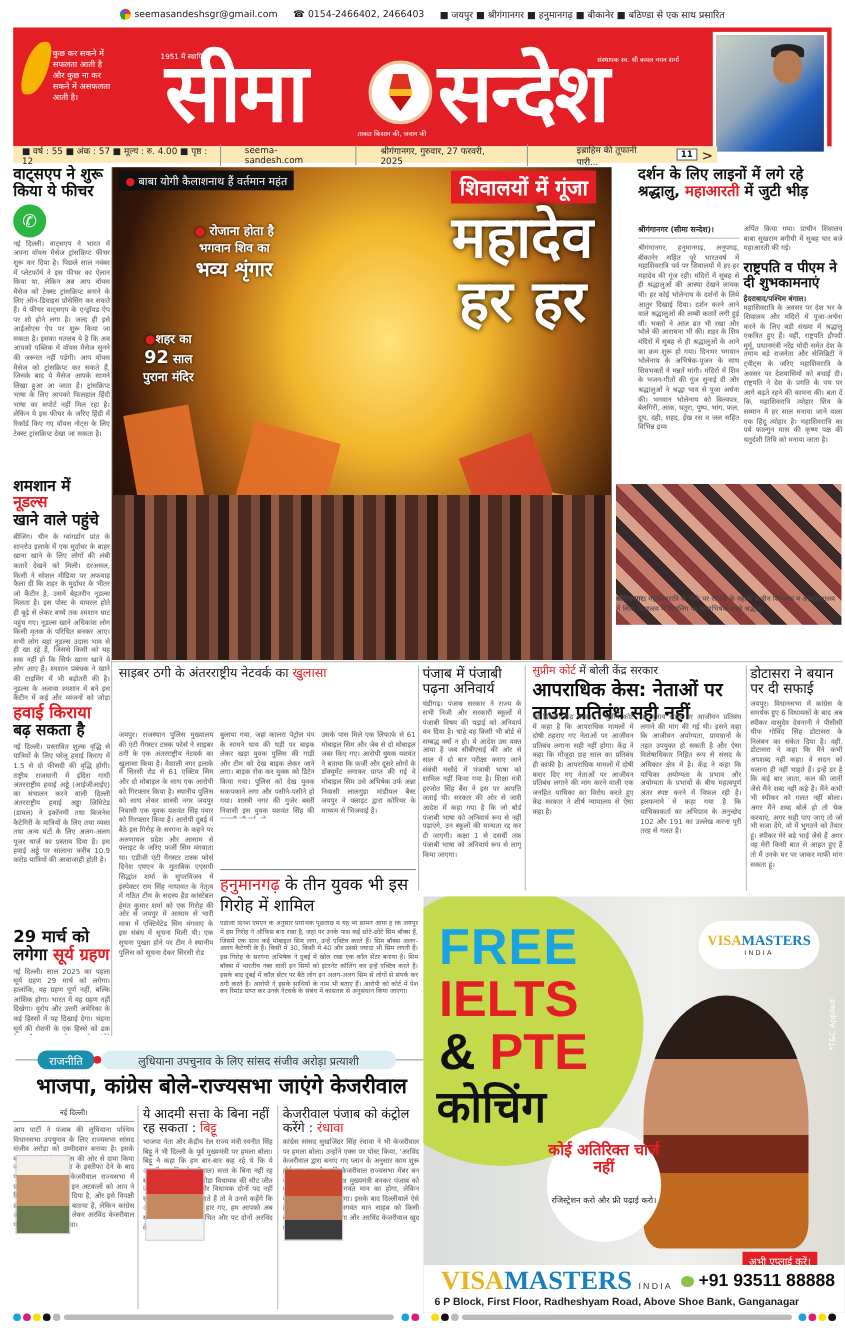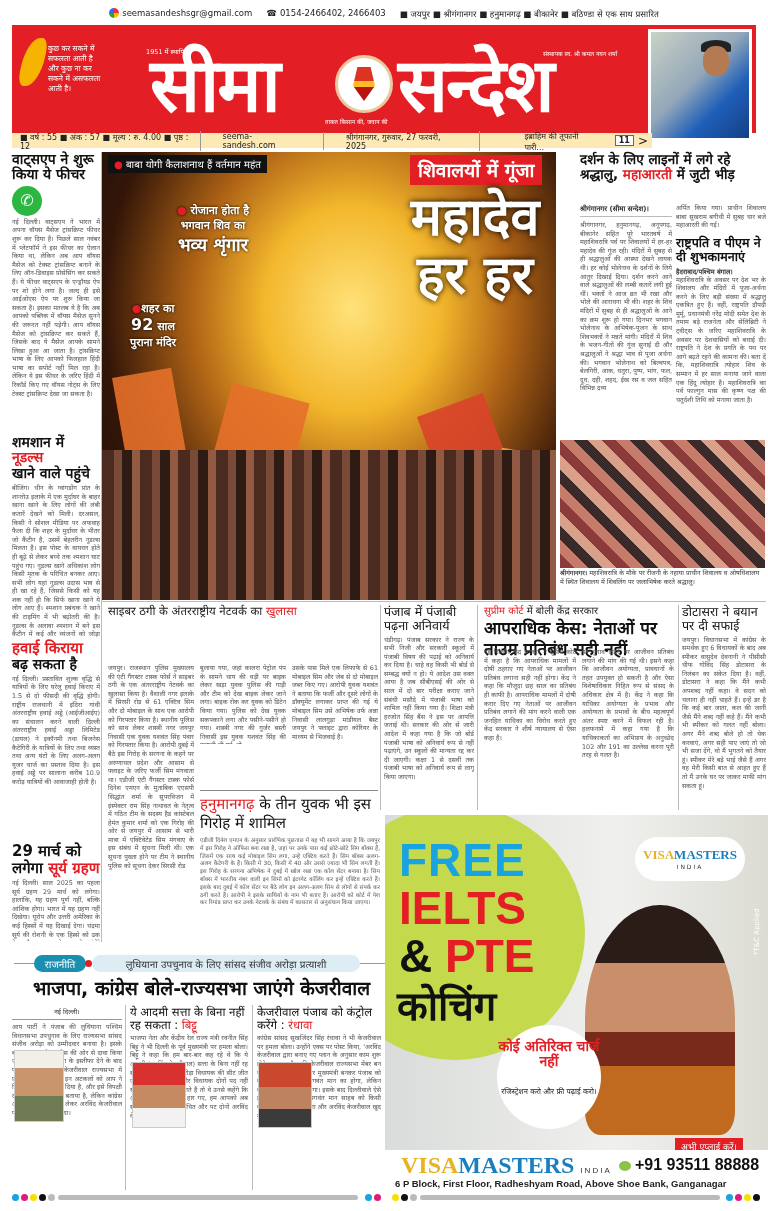--- a/index.html
+++ b/index.html
@@ -164,21 +164,21 @@
   <div style="font-size:7px;font-weight:bold;color:#333;border-bottom:1px solid #bbb;padding-bottom:3px">श्रीगंगानगर (सीमा सन्देश)।</div>
   <div class="body" style="margin-top:4px;height:215px;overflow:hidden">श्रीगंगानगर, हनुमानगढ़, अनूपगढ़, बीकानेर सहित पूरे भारतवर्ष में महाशिवरात्रि पर्व पर शिवालयों में हर-हर महादेव की गूंज रही। मंदिरों में सुबह से ही श्रद्धालुओं की आस्था देखने लायक थी। हर कोई भोलेनाथ के दर्शनों के लिये आतुर दिखाई दिया। दर्शन करने आने वाले श्रद्धालुओं की लम्बी कतारें लगी हुई थीं। भक्तों ने आज व्रत भी रखा और भोले की आराधना भी की। शहर के शिव मंदिरों में सुबह से ही श्रद्धालुओं के आने का क्रम शुरू हो गया। दिनभर भगवान भोलेनाथ के अभिषेक-पूजन के साथ शिवभक्तों ने मन्नतें मांगी। मंदिरों में शिव के भजन-गीतों की गूंज सुनाई दी और श्रद्धालुओं ने श्रद्धा भाव से पूजा अर्चना की। भगवान भोलेनाथ को बिल्वपत्र, बेलगिरी, आक, धतूरा, पुष्प, भांग, फल, दूध, दही, शहद, ईख रस व जल सहित विभिन्न द्रव्य</div>
 </div>
 <div class="abs" style="left:676px;top:204px;width:90px">
   <div class="body" style="height:26px;overflow:hidden">अर्पित किया गया। प्राचीन शिवालय बाबा सुखराम बगीची में सुबह चार बजे महाआरती की गई।</div>
   <div class="hl" style="font-size:12.5px;margin-top:6px">राष्ट्रपति व पीएम ने दी शुभकामनाएं</div>
   <div style="font-size:6.5px;font-weight:bold;color:#333;margin-top:3px">हैदराबाद/पश्चिम बंगाल।</div>
   <div class="body" style="height:142px;overflow:hidden">महाशिवरात्रि के अवसर पर देश भर के शिवालय और मंदिरों में पूजा-अर्चना करने के लिए बड़ी संख्या में श्रद्धालु एकत्रित हुए हैं। वहीं, राष्ट्रपति द्रौपदी मुर्मू, प्रधानमंत्री नरेंद्र मोदी समेत देश के तमाम बड़े राजनेता और सेलिब्रिटी ने ट्वीट्स के जरिए महाशिवरात्रि के अवसर पर देशवासियों को बधाई दी। राष्ट्रपति ने देश के प्रगति के पथ पर आगे बढ़ते रहने की कामना की। बता दें कि, महाशिवरात्रि त्योहार शिव के सम्मान में हर साल मनाया जाने वाला एक हिंदू त्योहार है। महाशिवरात्रि का पर्व फाल्गुन मास की कृष्ण पक्ष की चतुर्दशी तिथि को मनाया जाता है।</div>
 </div>
 <div class="abs subphoto"></div>
-<div class="abs" style="left:560px;top:569px;width:205px;font-size:6.4px;line-height:8.5px;color:#444"><b>श्रीगंगानगर।</b><span> महाशिवरात्रि के मौके पर रीजनी के नहाया प्राचीन शिवालय व ओषधिशालय में स्थित शिवालय में शिवलिंग पर जलाभिषेक करते श्रद्धालु।</span></div>
+<div class="abs" style="left:560px;top:540px;width:205px;font-size:6.4px;line-height:8.5px;color:#444"><b>श्रीगंगानगर।</b><span> महाशिवरात्रि के मौके पर रीजनी के नहाया प्राचीन शिवालय व ओषधिशालय में स्थित शिवालय में शिवलिंग पर जलाभिषेक करते श्रद्धालु।</span></div>
 
 <div class="abs hline" style="left:102px;top:601px;width:664px"></div>
 
 <div class="abs" style="left:108px;top:605px;width:268px">
   <div class="hl" style="font-size:11.5px;font-weight:normal;color:#222"><span>साइबर ठगी के अंतरराष्ट्रीय नेटवर्क का </span><span class="red">खुलासा</span></div>
 </div>
 <div class="abs body" style="left:108px;top:664px;width:86px;height:276px;overflow:hidden">जयपुर। राजस्थान पुलिस मुख्यालय की एंटी गैंगस्टर टास्क फोर्स ने साइबर ठगी के एक अंतरराष्ट्रीय नेटवर्क का खुलासा किया है। वैशाली नगर इलाके में सिरसी रोड से 61 एक्टिव सिम और दो मोबाइल के साथ एक आरोपी को गिरफ्तार किया है। स्थानीय पुलिस को साथ लेकर शास्त्री नगर जयपुर निवासी एक युवक यशवंत सिंह पंवार को गिरफ्तार किया है। आरोपी दुबई में बैठे इस गिरोह के सरगना के कहने पर अरुणाचल प्रदेश और आसाम से फ्लाइट के जरिए फर्जी सिम मंगवाता था। एडीजी एंटी गैंगस्टर टास्क फोर्स दिनेश एमएन के मुताबिक एएसपी सिद्धांत शर्मा के सुपरविजन में इंस्पेक्टर राम सिंह नाथावत के नेतृत्व में गठित टीम के सदस्य हैड कांस्टेबल हेमंत कुमार शर्मा को एक गिरोह की ओर से जयपुर में आसाम से भारी मात्रा में एक्टिवेटेड सिम मंगवाए के इस संबंध में सूचना मिली थी। एक सूचना पुख्ता होने पर टीम ने स्थानीय पुलिस को सूचना देकर सिरसी रोड</div>
 <div class="abs body" style="left:200px;top:664px;width:86px;height:80px;overflow:hidden">बुलाया गया, जहां कालरा पेट्रोल पंप के सामने चाय की थड़ी पर बाइक लेकर खड़ा युवक पुलिस की गाड़ी और टीम को देख बाइक लेकर जाने लगा। बाइक रोक कर युवक को डिटेन किया गया। पुलिस को देख युवक सकपकाने लगा और पसीने-पसीने हो गया। शास्त्री नगर की गुर्जर बस्ती निवासी इस युवक यशवंत सिंह की तलाशी ली गई, तो</div>
 <div class="abs body" style="left:292px;top:664px;width:86px;height:80px;overflow:hidden">उसके पास मिले एक लिफाफे से 61 मोबाइल सिम और जेब से दो मोबाइल जब्त किए गए। आरोपी युवक यशवंत ने बताया कि फर्जी और दूसरे लोगों के डॉक्यूमेंट लगाकर प्राप्त की गई ये मोबाइल सिम उसे अभिषेक उर्फ अन्ना निवासी लालगुड़ा मांडीयल बैस्ट जयपुर ने फ्लाइट द्वारा कोरियर के माध्यम से भिजवाई है।</div>
 <div class="abs hline" style="left:200px;top:790px;width:178px;background:#888"></div>

